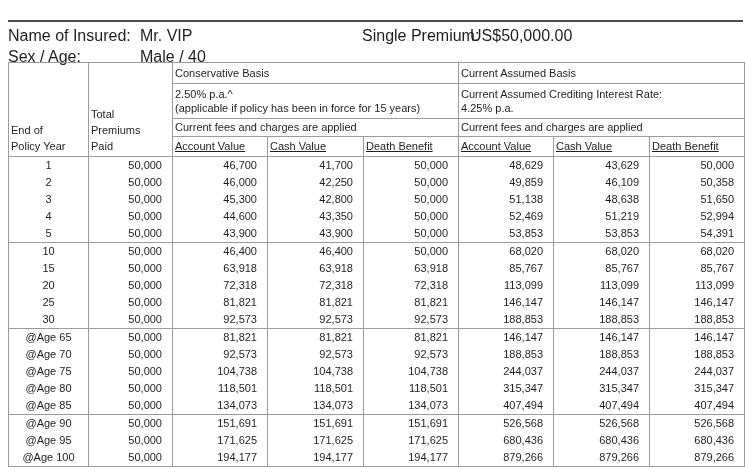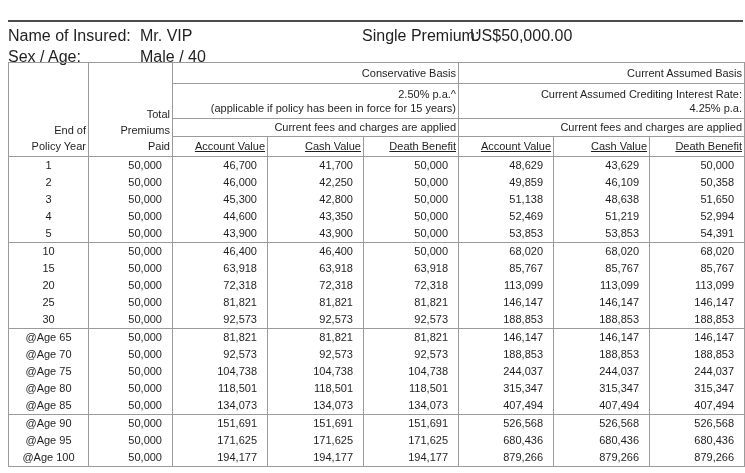--- a/index.html
+++ b/index.html
@@ -36,21 +36,21 @@
 
   table.illustration {
     position: absolute; left: 8px; top: 62px;
     width: 736px;
     border-collapse: collapse; table-layout: fixed;
     font-size: 11px; color: var(--text);
     border-bottom: 1px solid var(--border);
   }
   .illustration th {
     border: 1px solid var(--border);
-    font-weight: normal; text-align: right;
+    font-weight: normal; text-align: left;
     padding: 0 2px; vertical-align: middle;
     line-height: 1.3;
   }
   .illustration thead tr.h1 th { height: 21px; }
   .illustration thead tr.h2 th { height: 35px; }
   .illustration thead tr.h3 th { height: 18px; }
   .illustration thead tr.h4 th { height: 20px; text-decoration: underline; }
   .illustration th.span-col { vertical-align: bottom; padding-bottom: 1px; line-height: 1.45; }
 
   .illustration td {

